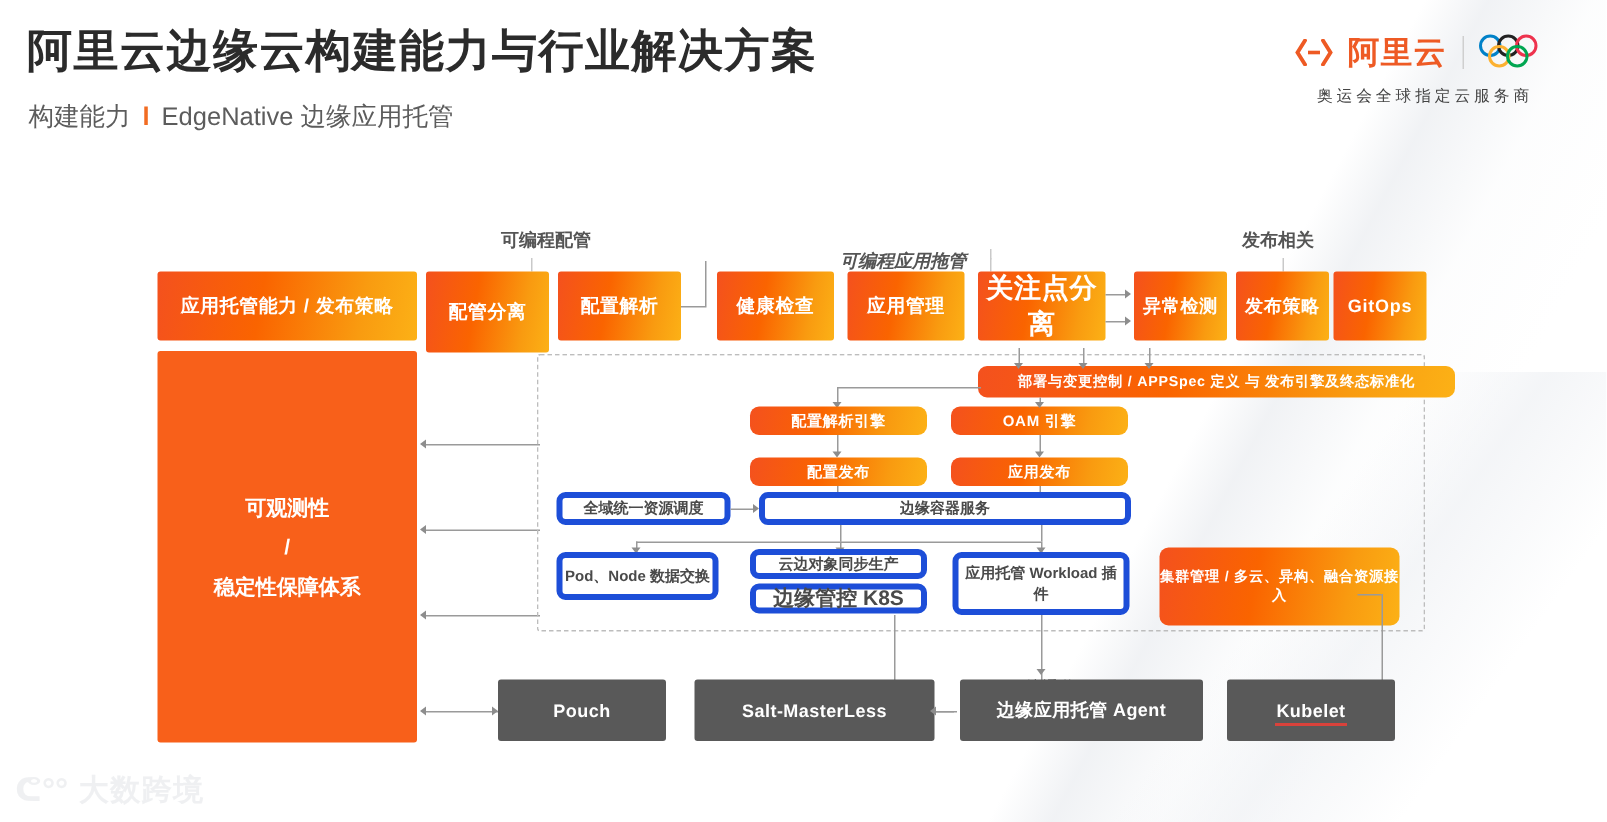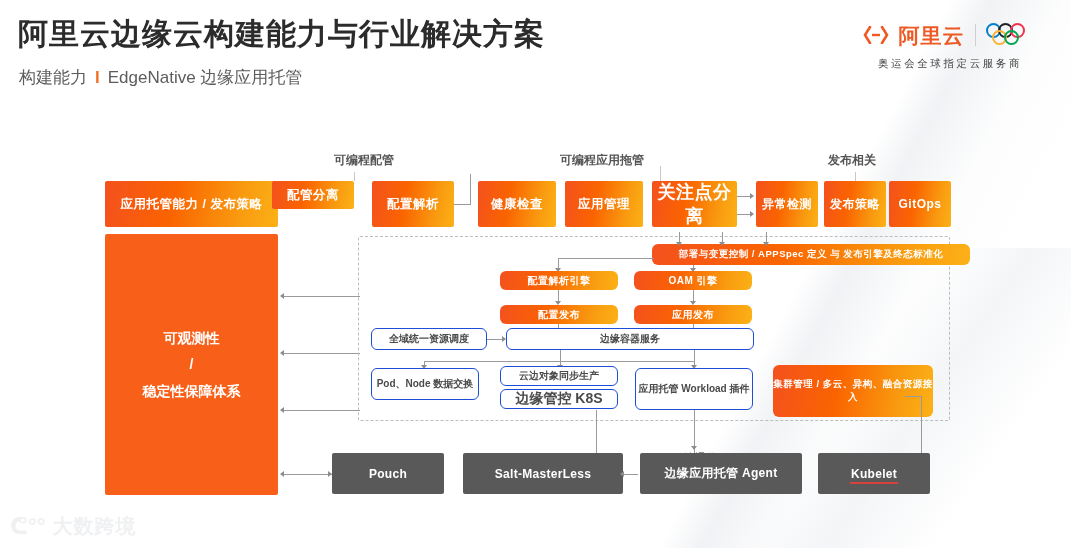--- a/index.html
+++ b/index.html
@@ -45,21 +45,21 @@
   .gbox{display:flex;align-items:center;justify-content:center;text-align:center;}
 
   
   .orng{background:linear-gradient(100deg,#f4511e 0%,#fa6400 40%,#f99b10 78%,#fcb116 100%);
         color:#fff;font-weight:700;letter-spacing:.5px;}
   .orng-sq{border-radius:2px;}
   .orng-rd{border-radius:6px;}
 
   .leftblock{background:#f8601a;color:#fff;font-weight:700;border-radius:2px;line-height:1.9;}
 
-  .wbox{background:#fff;border:1px solid #1d4ed8;border-radius:6px;color:#4a4a4a;font-weight:700;}
+  .wbox{background:#fff;border:4px solid #1d4ed8;border-radius:6px;color:#4a4a4a;font-weight:700;}
 
   .gray{background:#595959;color:#fff;font-weight:700;border-radius:2px;letter-spacing:.3px;}
   .gray .kube{position:relative;}
   .gray .kube::after{content:"";position:absolute;left:-1px;right:-1px;bottom:-3px;height:2px;background:#d9423b;}
 
   .dashpanel{border:1px dashed #bdbdbd;border-radius:2px;background:transparent;}
 
   .seclabel{position:absolute;font-size:12px;color:#555;font-weight:700;white-space:nowrap;}
   .smalllabel{position:absolute;font-size:10.5px;color:#777;white-space:nowrap;margin-top:28px;}
 
@@ -106,33 +106,33 @@
           <i class="r2"></i>
           <i class="r3"></i>
           <i class="r4"></i>
           <i class="r5"></i>
       </span>
     </div>
     <div class="logo-cap">奥运会全球指定云服务商</div>
   </div>
 
   <div class="seclabel" style="left:334px;top:152px;">可编程配管</div>
-  <div class="seclabel" style="left:560px;top:152px;">可编程应用拖管</div>
+  <div class="seclabel" style="left:560px;top:166px;font-style:italic;">可编程应用拖管</div>
   <div class="seclabel" style="left:828px;top:152px;">发布相关</div>
 
   <div class="hl-l abs" style="left:354px;top:172px;width:1px;height:0;"></div>
   <div class="vl-l" style="left:354px;top:172px;height:9px;"></div>
   <div class="vl-l" style="left:660px;top:172px;height:9px;"></div>
   <div class="vl-l" style="left:660px;top:166px;height:7px;"></div>
   <div class="vl-l" style="left:855px;top:172px;height:9px;"></div>
 
   <div class="abs gbox orng orng-sq" style="left:105px;top:181px;width:173px;height:46px;font-size:12.5px;">
     <span>应用托管能力 / 发布策略</span>
   </div>
-  <div class="abs gbox orng orng-sq" style="left:272px;top:181px;width:82px;height:28px;font-size:12.5px;">
+  <div class="abs gbox orng orng-sq" style="left:284px;top:181px;width:82px;height:54px;font-size:12.5px;">
     <span>配管分离</span>
   </div>
   <div class="abs gbox orng orng-sq" style="left:372px;top:181px;width:82px;height:46px;font-size:12.5px;">
     <span>配置解析</span>
   </div>
   <div class="abs gbox orng orng-sq" style="left:478px;top:181px;width:78px;height:46px;font-size:12.5px;">
     <span>健康检查</span>
   </div>
   <div class="abs gbox orng orng-sq" style="left:565px;top:181px;width:78px;height:46px;font-size:12.5px;">
     <span>应用管理</span>

